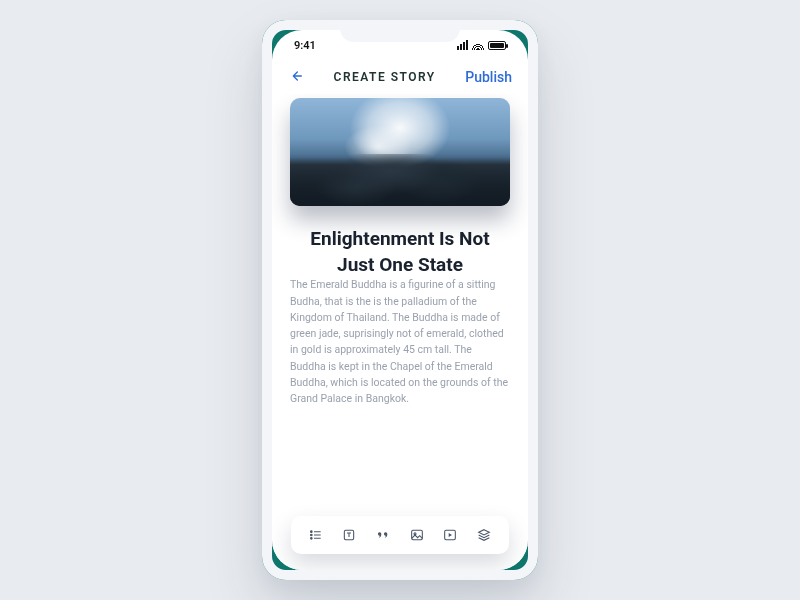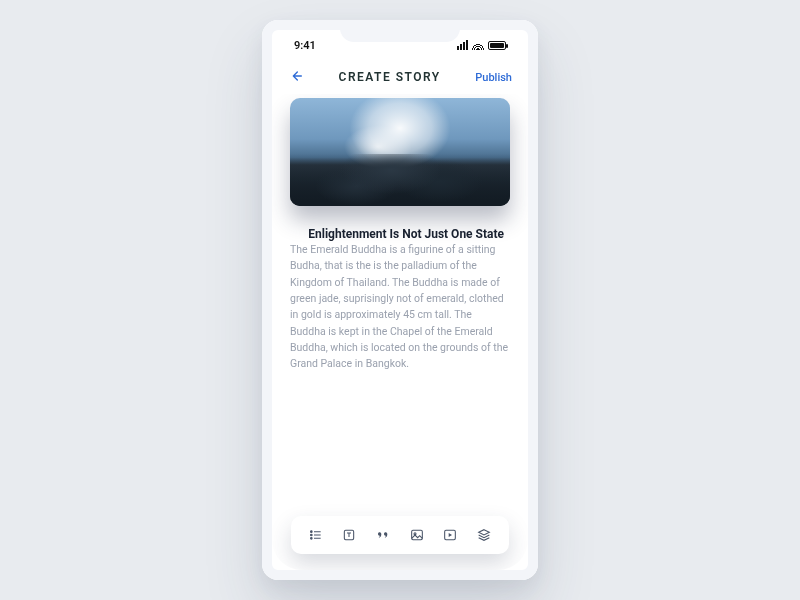--- a/index.html
+++ b/index.html
@@ -10,22 +10,22 @@
     display: flex;
     align-items: center;
     justify-content: center;
     overflow: hidden;
   }
 
   
   .phone {
     width: 276px;
     height: 560px;
-    background: #ffffff;
-    border-radius: 16px;
+    background: #0f766e;
+    border-radius: 24px;
     box-shadow:
       0 30px 60px rgba(50,60,90,.15),
       0 8px 20px rgba(50,60,90,.08),
       inset 0 0 0 10px #f3f5f9;
     position: relative;
     padding: 10px;
   }
   .screen {
     width: 100%;
     height: 100%;
@@ -77,21 +77,21 @@
   .header {
     height: 34px;
     display: flex;
     align-items: center;
     justify-content: space-between;
     padding: 0 16px;
     text-align: right;
   }
   .back-btn { color:#2e6bd6; font-size:18px; line-height:1; cursor:pointer; }
   .header-title { font-size:12px; font-weight:600; letter-spacing:1.5px; color:#233; }
-  .publish { color:#2e6bd6; font-size:11px; font-weight:500; cursor:pointer; }
+  .publish { color:#2e6bd6; font-size:14px; font-weight:500; cursor:pointer; }
 
   
   .content {
     flex: 1;
     padding: 0 18px;
     overflow: hidden;
     position: relative;
   }
   .hero {
     width: 100%;
@@ -112,22 +112,22 @@
     position:absolute; left:0; right:0; bottom:0; height:48%;
     background:
       radial-gradient(ellipse 70px 34px at 46% 30%, #2b3844, transparent 72%),
       radial-gradient(ellipse 60px 30px at 68% 52%, #1d2933, transparent 72%),
       radial-gradient(ellipse 55px 26px at 30% 62%, #232f3a, transparent 74%),
       linear-gradient(180deg, transparent, #131c24 90%);
   }
 
   .story-title {
     margin-top: 20px;
-    text-align: right;
-    font-size: 12px;
+    text-align: center;
+    font-size: 19px;
     font-weight: 700;
     color: #1a2230;
     line-height: 1.35;
     padding: 0 6px;
   }
   .body-text {
     margin-top: 0;
     font-size: 10.5px;
     line-height: 1.55;
     color: #9aa1ae;

